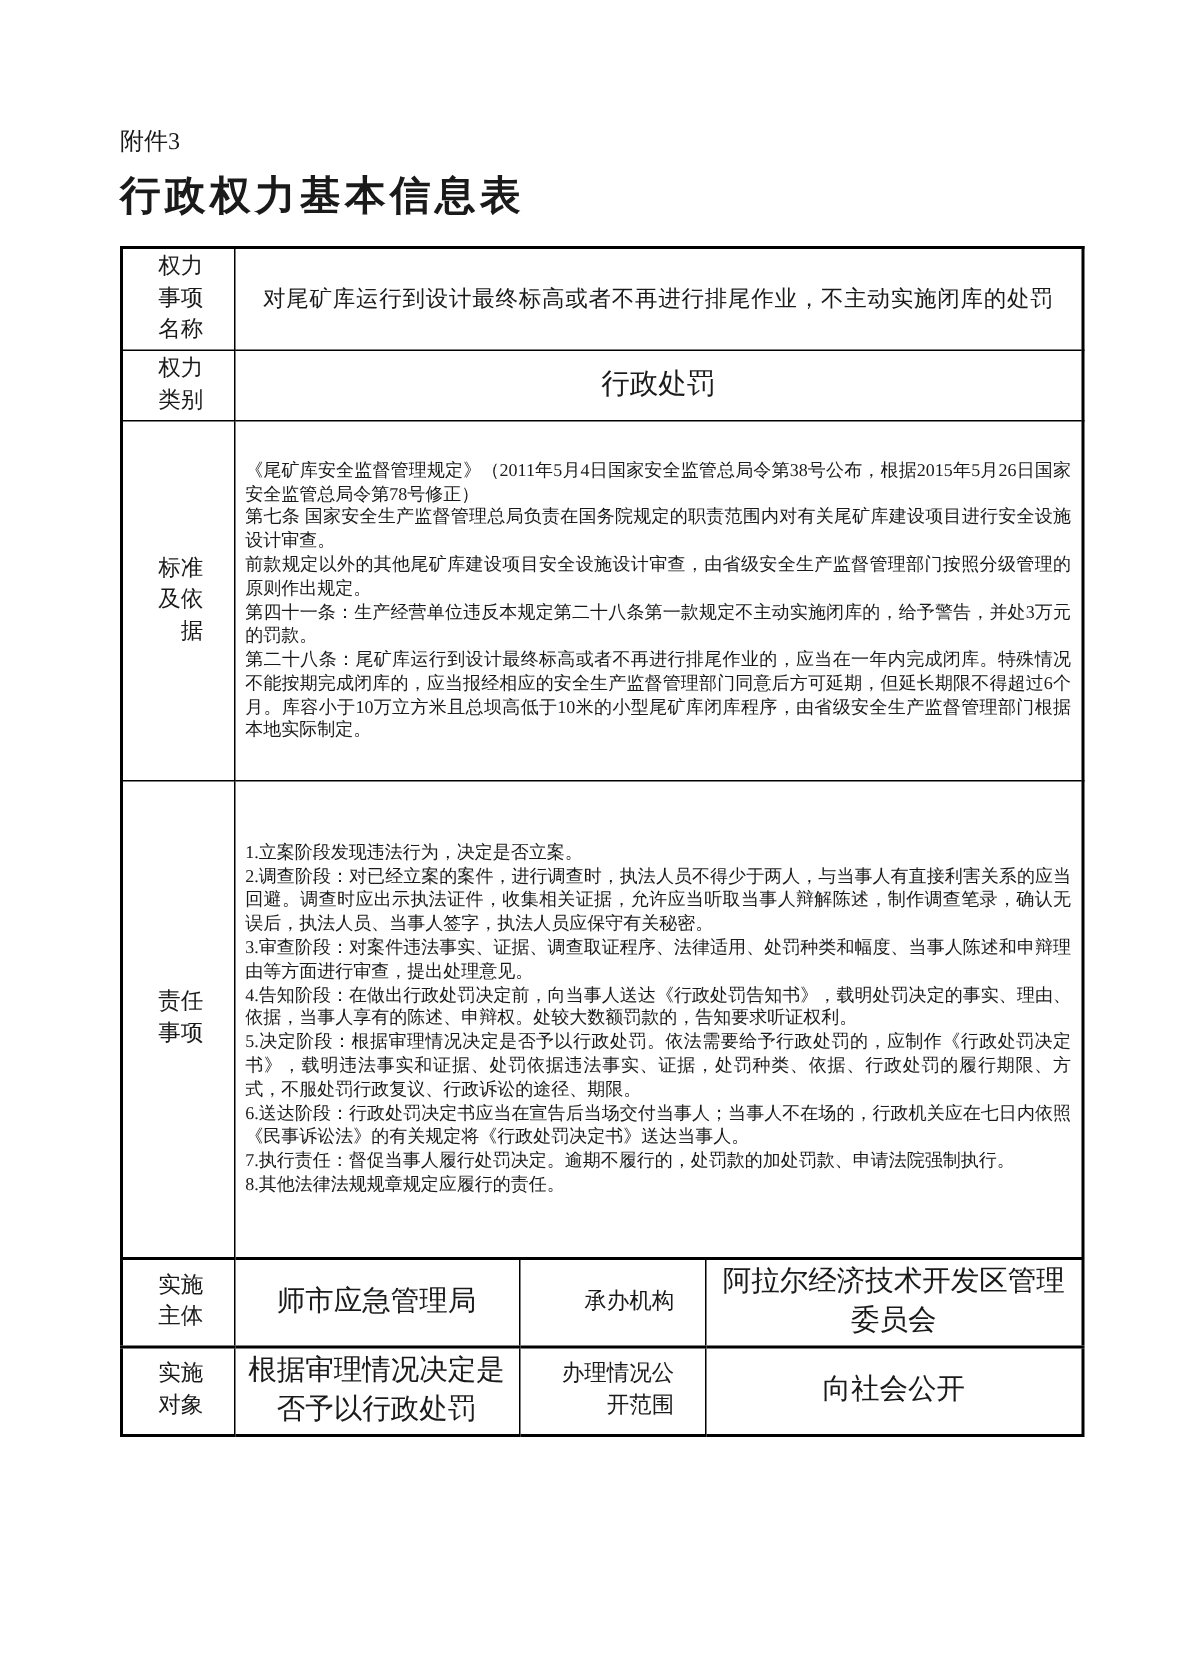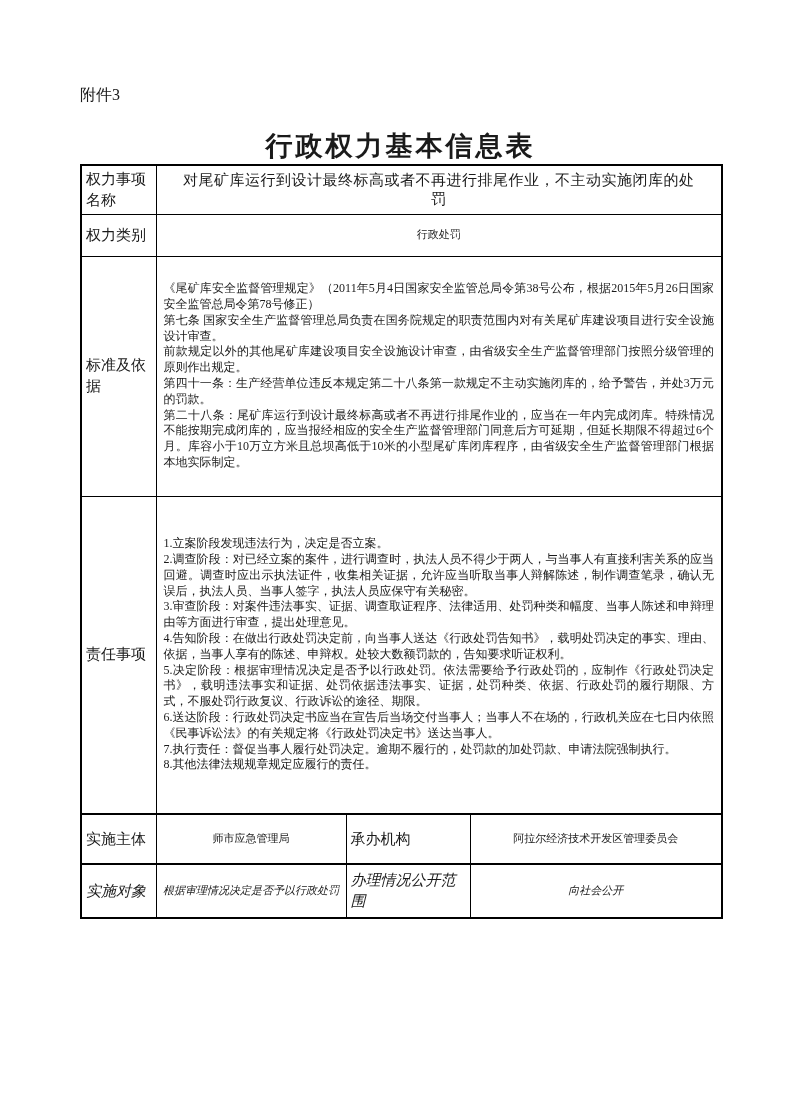--- a/index.html
+++ b/index.html
@@ -24,24 +24,23 @@
   .attachment {
     position: absolute;
     left: 68px;
     top: 85px;
     font-size: 16px;
     line-height: 1.2;
   }
   .doc-title {
     position: absolute;
     left: 68px;
-    top: 129px;
+    top: 113px;
     width: 641px;
     margin: 0;
-    text-align: center;
     font-size: 27px;
     font-weight: bold;
     letter-spacing: 3px;
     line-height: 1.3;
   }
   table.info-table {
     position: absolute;
     left: 68px;
     top: 164px;
     width: 641px;
@@ -52,40 +51,40 @@
   table.info-table td {
     border: 1px solid #000;
     vertical-align: middle;
     overflow: hidden;
   }
   tr.r1 { height: 49px; }
   tr.r2 { height: 42px; }
   tr.r3 { height: 240px; }
   tr.r4 { height: 318px; }
   tr.r5 { height: 50px; }
-  tr.r6 { height: 54px; font-style: italic; }
+  tr.r6 { height: 54px; }
   tr.r7 { height: 53px; }
   tr.thick-bottom td { border-bottom-width: 2px; }
   td.lbl {
-    text-align: left;
+    text-align: right;
     font-size: 15px;
     line-height: 1.4;
-    padding: 2px 4px;
+    padding: 2px 20px;
   }
   td.val-c {
     text-align: center;
-    font-size: 11px;
+    font-size: 19px;
     line-height: 1.4;
     padding: 2px 6px;
   }
   td.val-name {
     text-align: center;
     font-size: 15px;
     letter-spacing: 0.5px;
-    padding: 2px 20px;
+    padding: 2px 10px;
   }
   td.val-body {
     text-align: justify;
     font-size: 12px;
     line-height: 15.8px;
     padding: 4px 7px;
     white-space: pre-wrap;
     vertical-align: middle;
   }
 </style>

